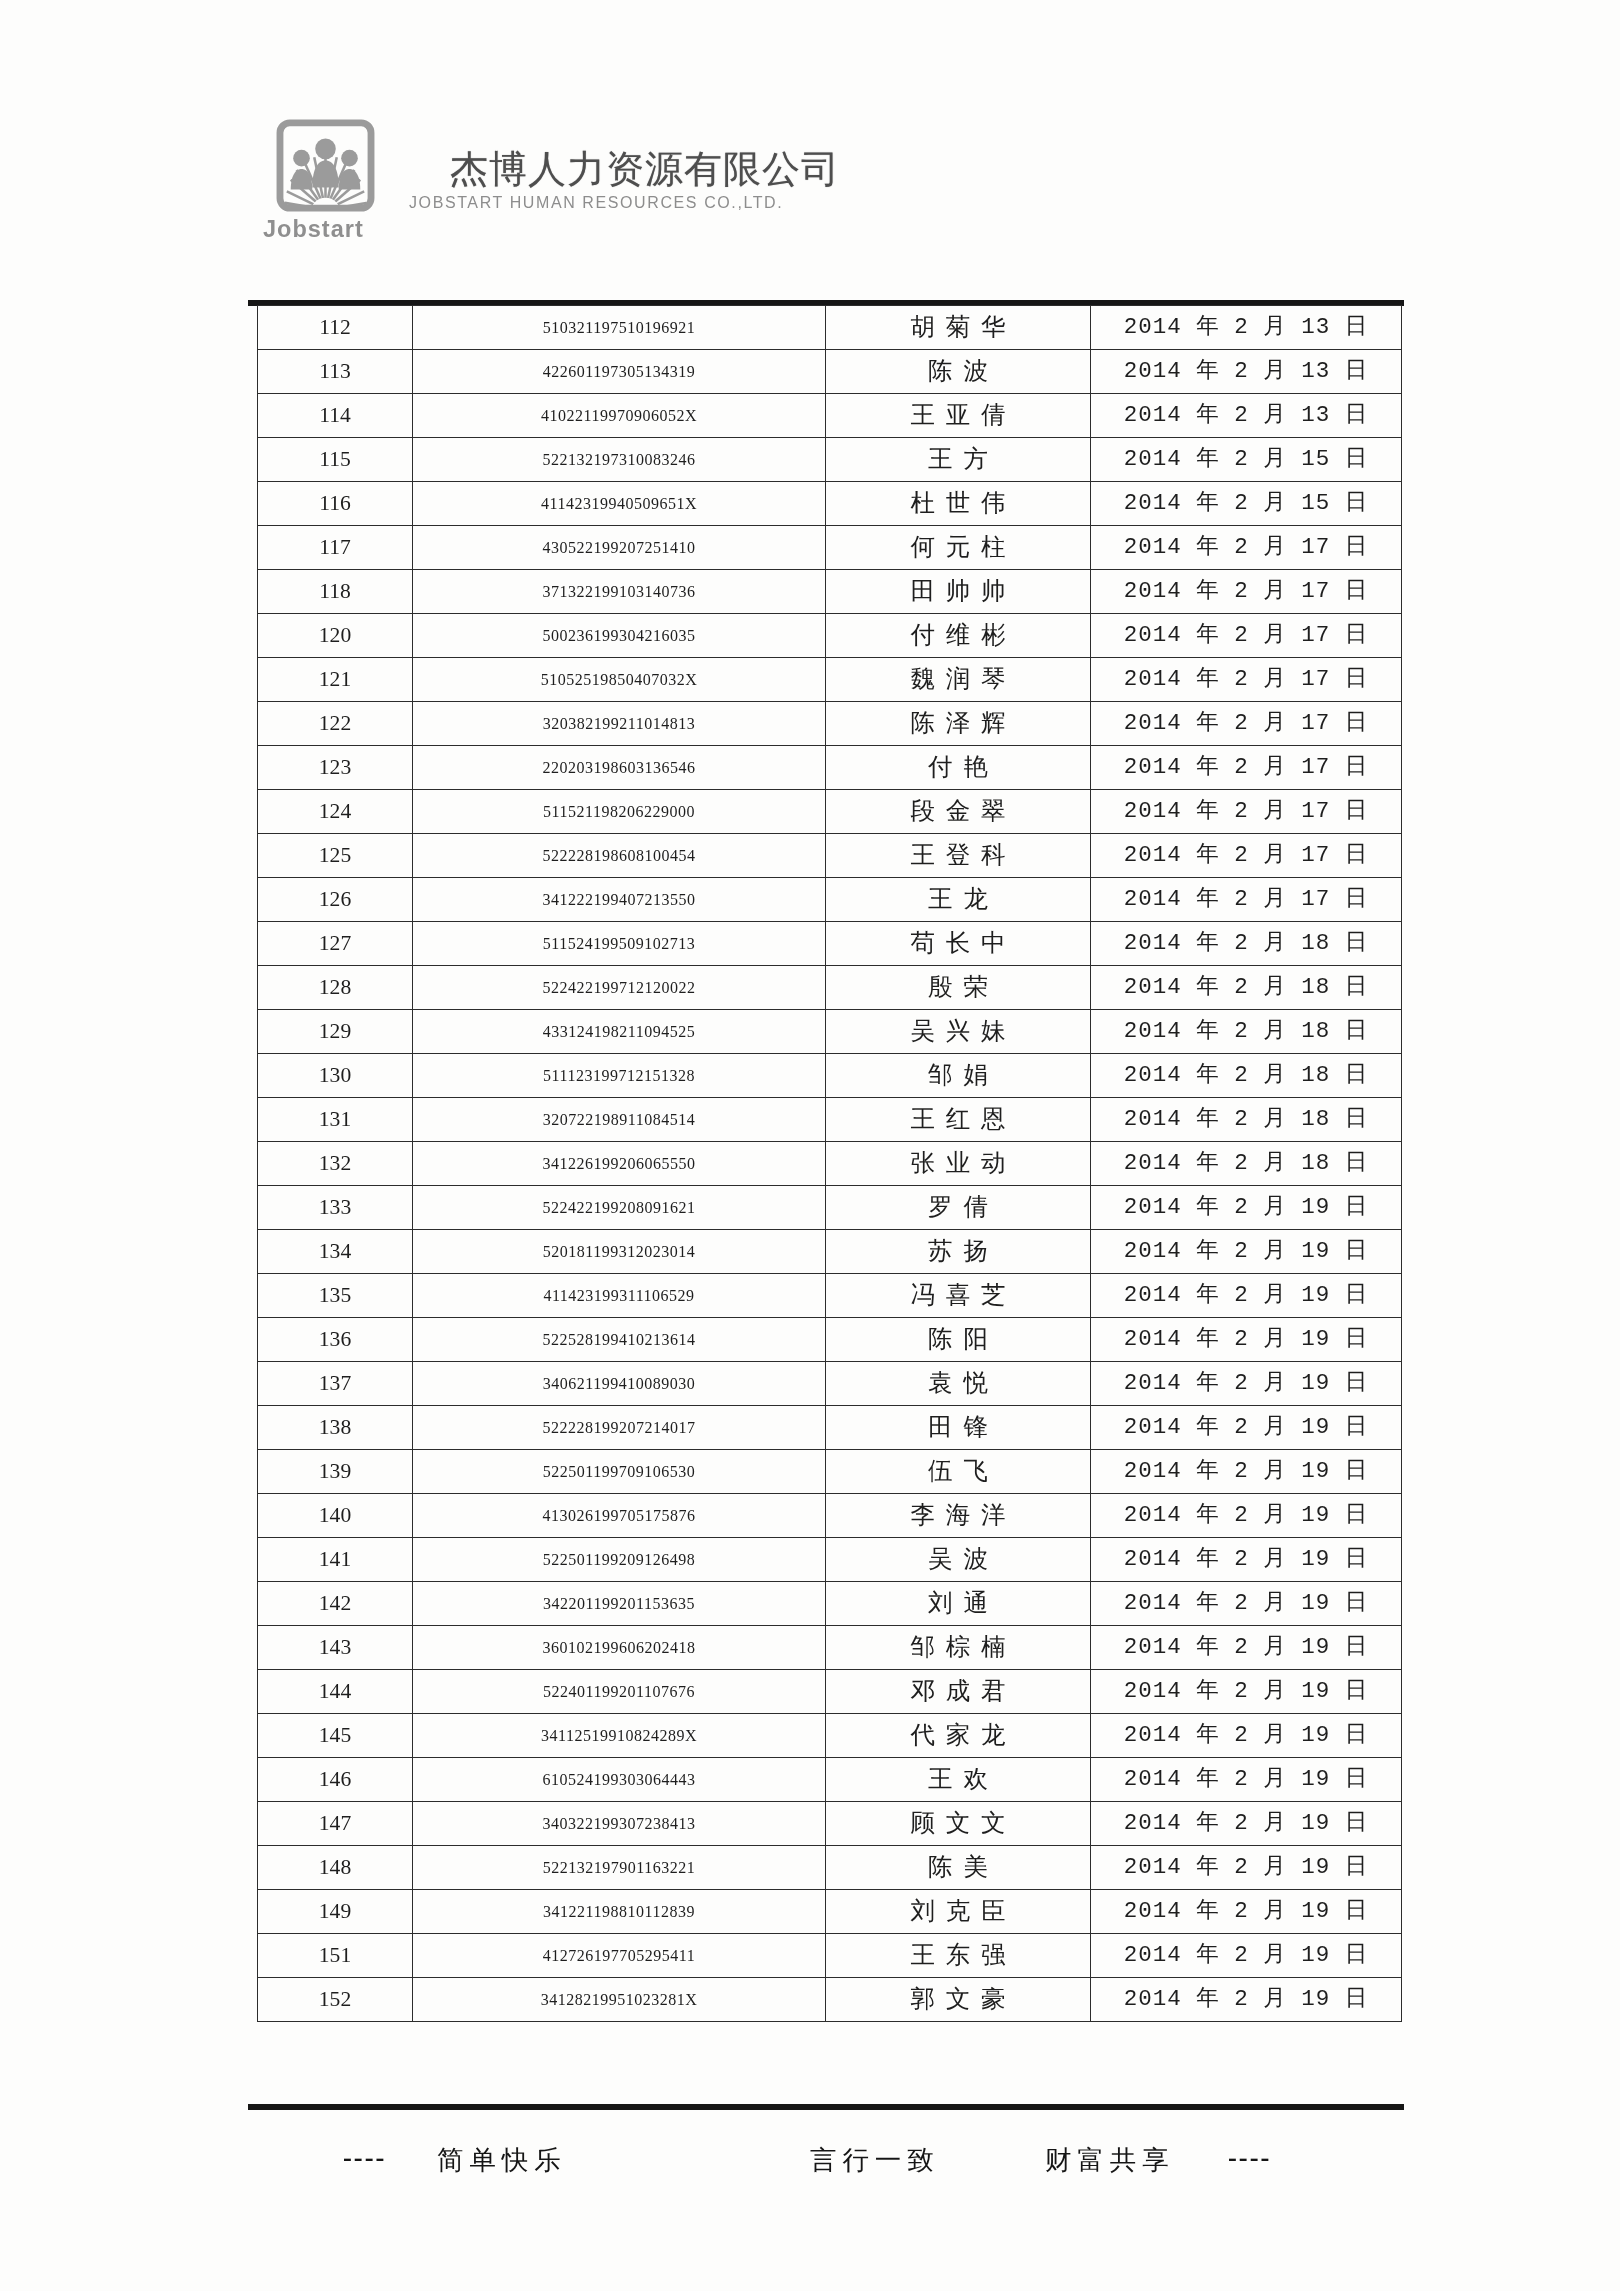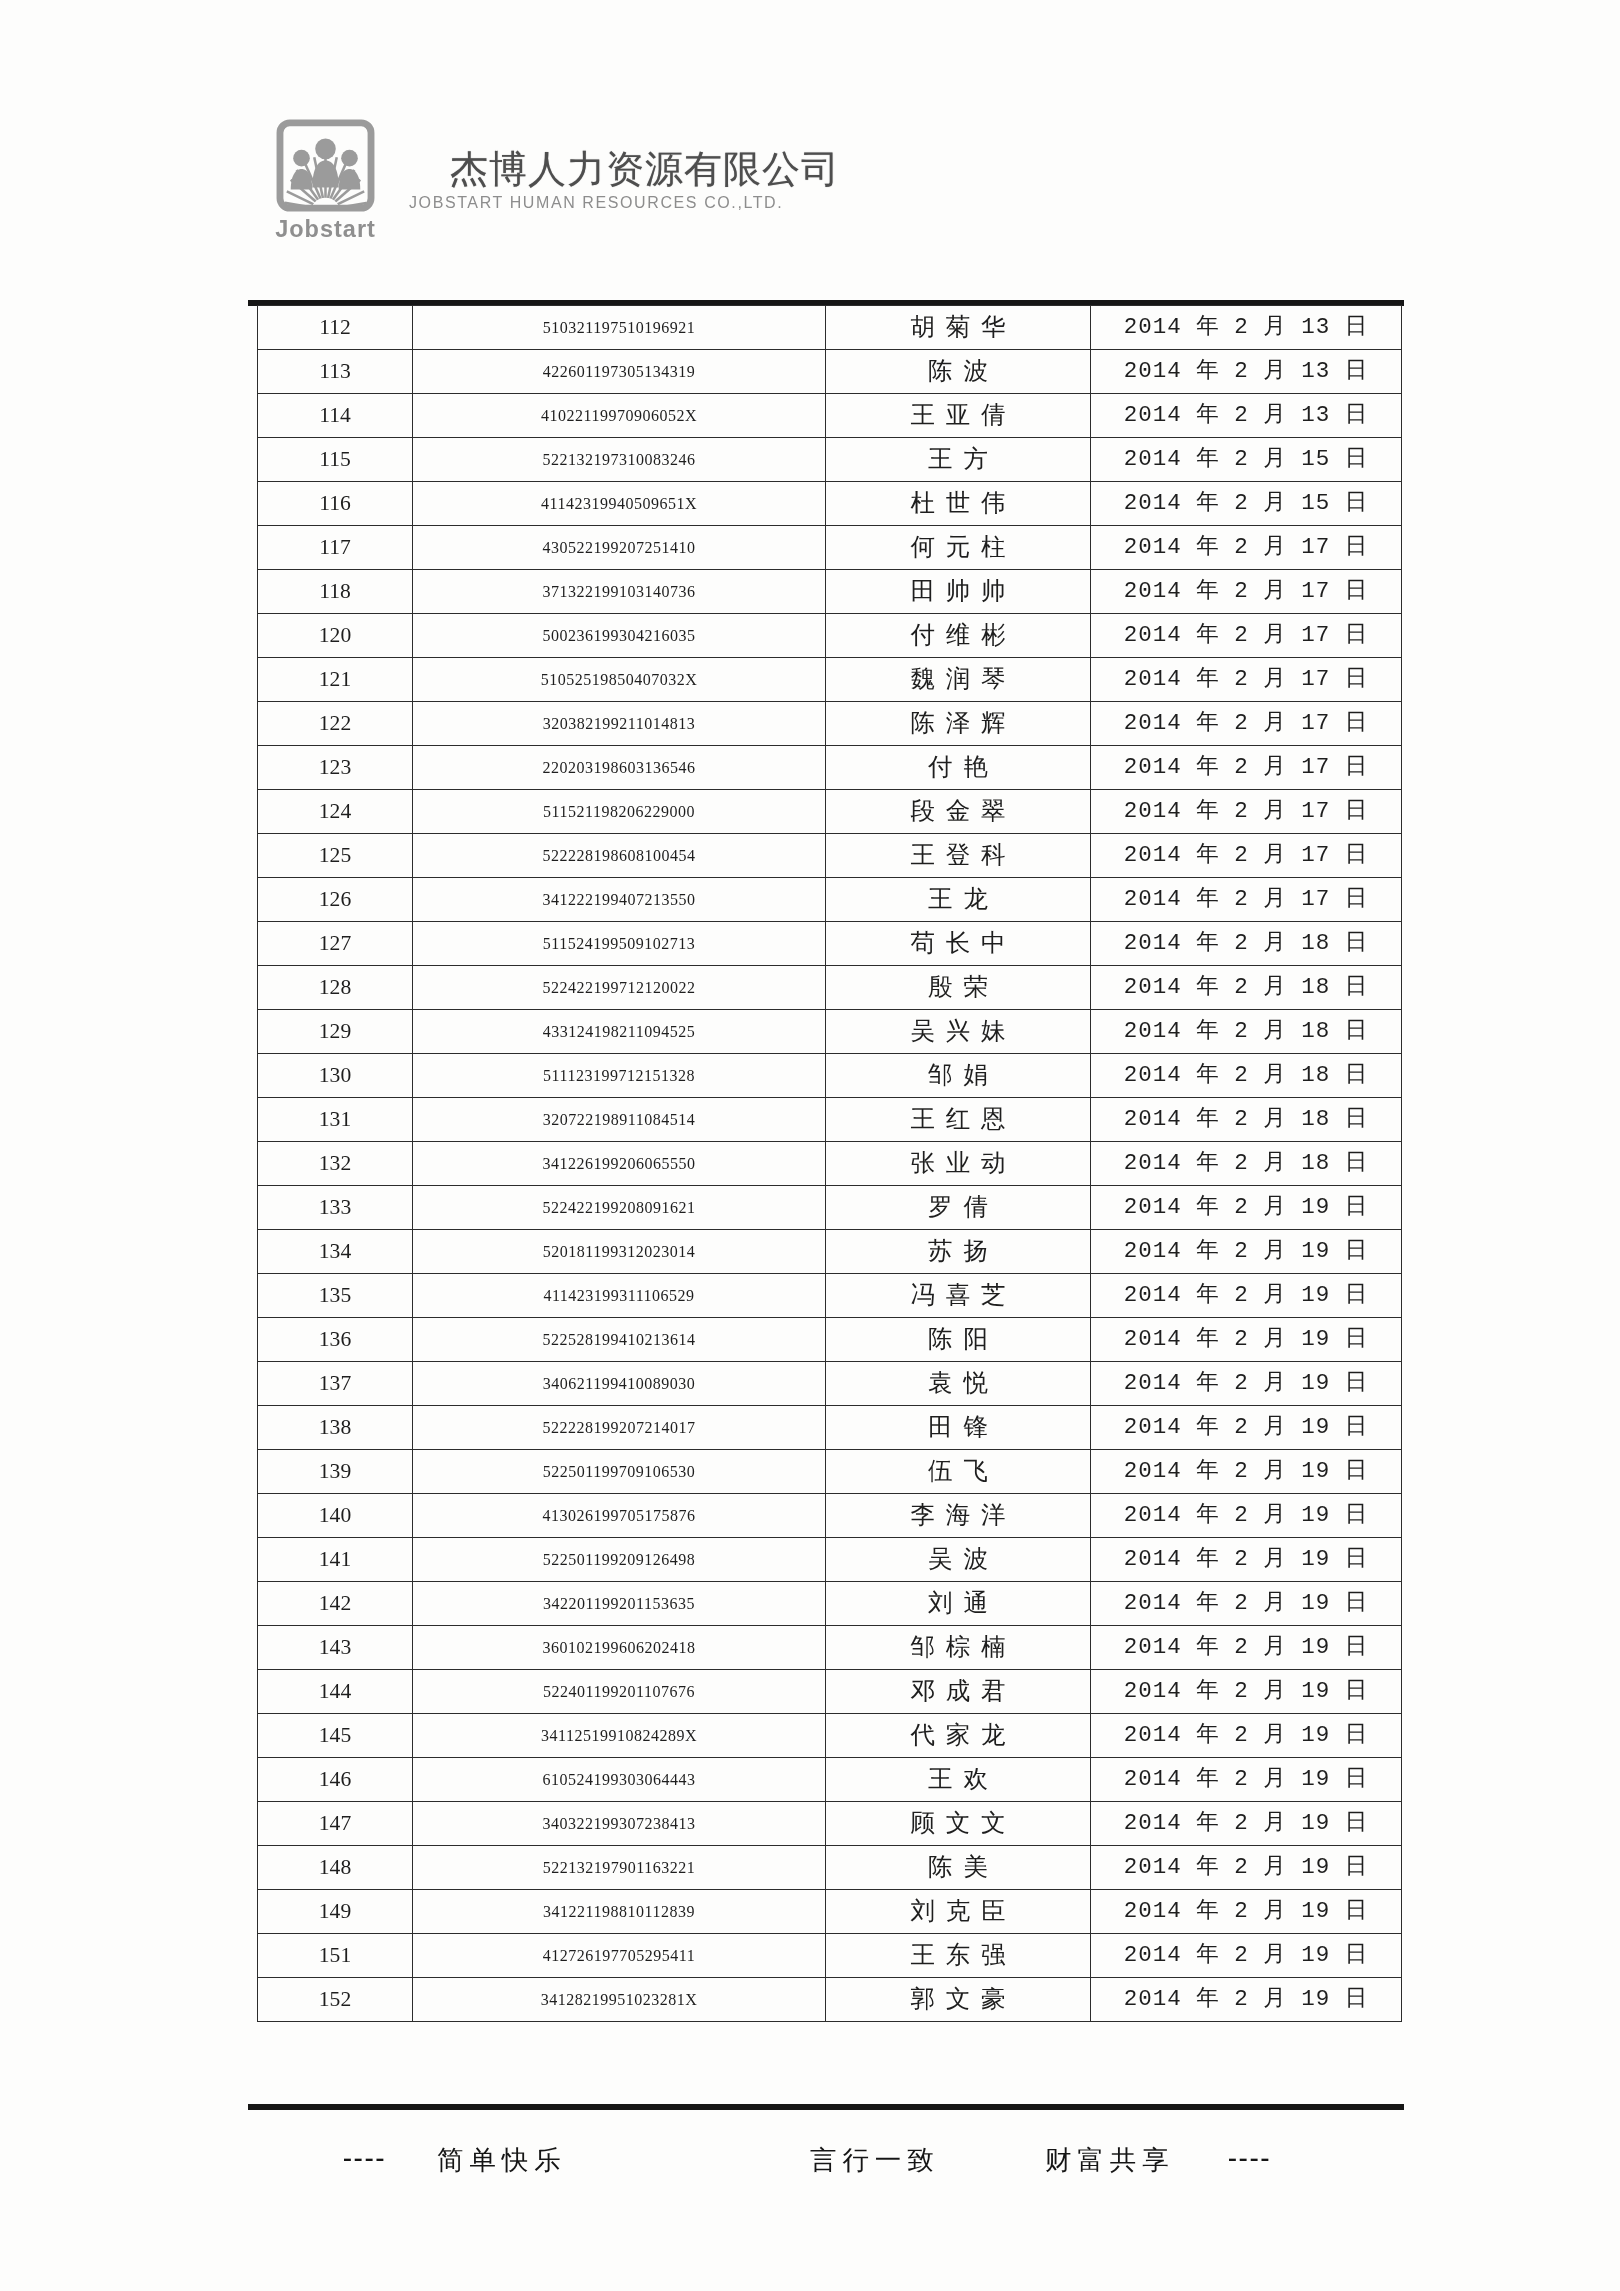--- a/index.html
+++ b/index.html
@@ -8,21 +8,20 @@
     width:1620px;height:2292px;
     background:#fdfdfc;
     font-family:"Liberation Serif","DejaVu Serif",serif;
     color:#1c1c1c;
     overflow:hidden;
   }
   
   .logo-box{position:absolute;left:276px;top:119px;width:99px;height:93px;}
   .logo-text{
     position:absolute;left:263px;top:216px;width:125px;
-    text-align:center;
     font-family:"Liberation Sans","DejaVu Sans",sans-serif;
     font-weight:bold;font-size:23.5px;color:#8f8f8f;letter-spacing:1px;
   }
   .company-cn{
     position:absolute;left:408px;top:144px;
     font-family:"Liberation Sans","DejaVu Sans",sans-serif;
     font-size:38px;color:#4e4e4e;letter-spacing:1px;white-space:nowrap;
     text-shadow:0 0 1px #9a9a9a;
     margin-left:42px;
   }

